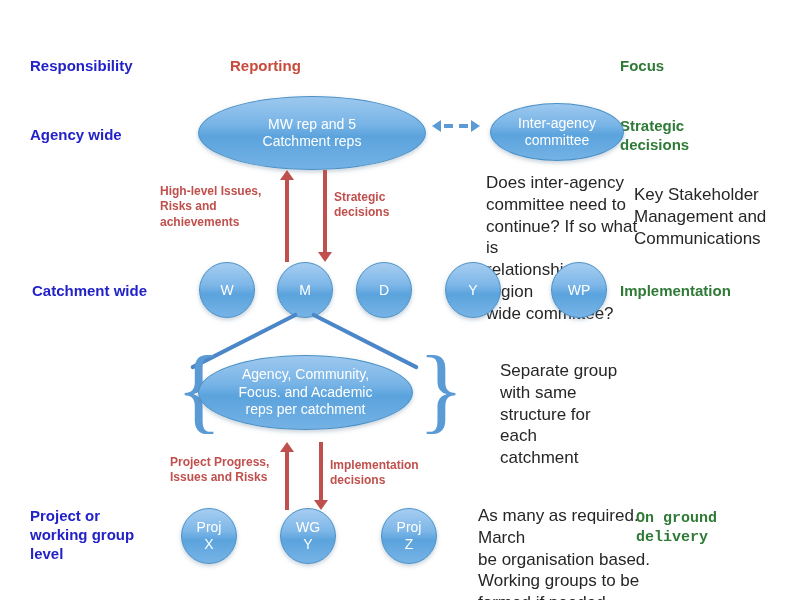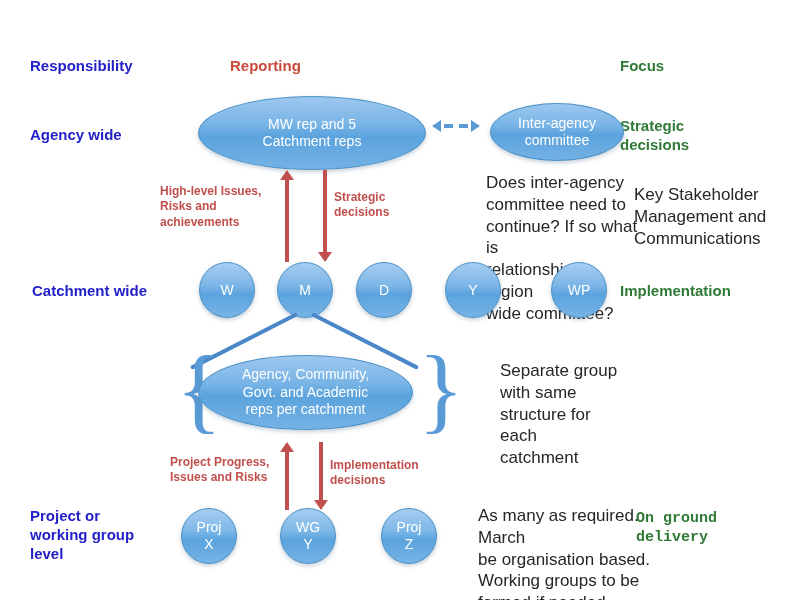--- a/index.html
+++ b/index.html
@@ -239,21 +239,21 @@
 
   <div class="diag" style="left:297px; top:312px; width:119px; transform: rotate(153deg);"></div>
 
   <div class="diag" style="left:312px; top:312px; width:119px; transform: rotate(27deg);"></div>
 
   <div class="brace" style="left:176px; top:341px;">{</div>
 
   <div class="brace" style="left:418px; top:341px;">}</div>
 
   <div class="ellipse" style="left:198px; top:355px; width:215px; height:75px;">Agency, Community,
-Govt. and Academic
+Focus. and Academic
 reps per catchment</div>
 
   <div class="varrow" style="left:278px; top:442px; width:18px; height:68px;">
     <span class="head head-up"></span>
     <span class="shaft" style="top:9px; bottom:0;"></span>
   </div>
 
   <div class="varrow" style="left:312px; top:442px; width:18px; height:68px;">
     <span class="shaft" style="top:0; bottom:9px;"></span>
     <span class="head head-down"></span>

